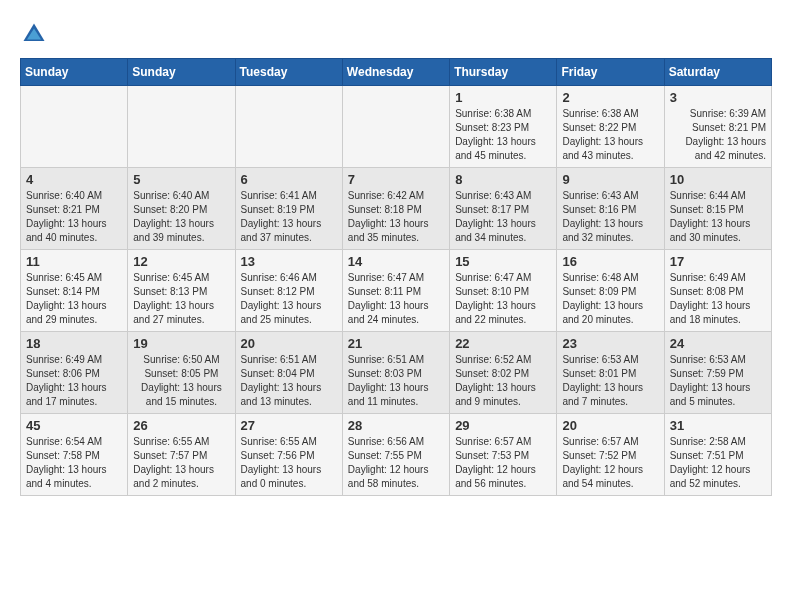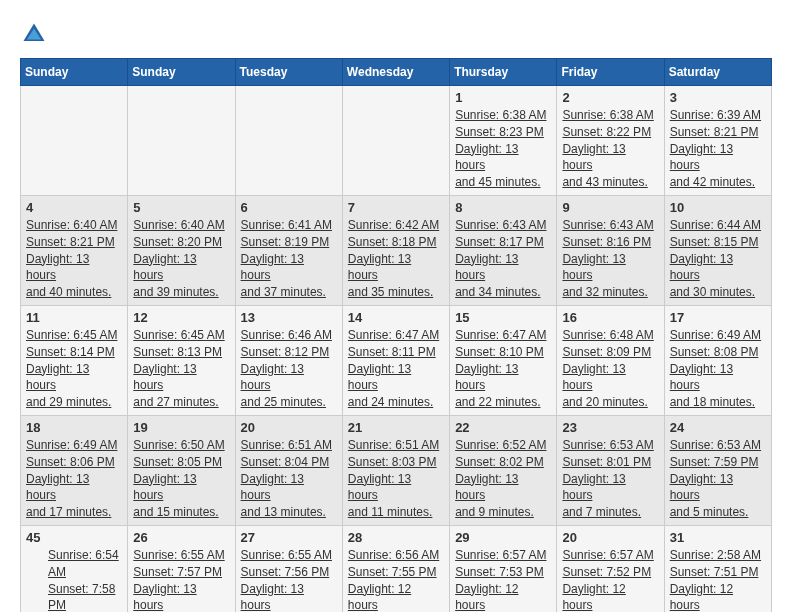--- a/index.html
+++ b/index.html
@@ -78,23 +78,22 @@
     }
     .day-number {
       font-weight: bold;
       font-size: 13px;
       color: #333;
       display: block;
       margin-bottom: 2px;
     }
     .cell-text {
       color: #333;
-      font-size: 12px;
+      font-size: 10px;
       line-height: 1.4;
-      text-decoration: underline;
     }
   </style>
 </head>
 <body>
 
 <div class="header">
   <div class="logo">
     <svg class="logo-icon" viewBox="0 0 40 40">
       <polygon points="20,5 35,30 5,30" fill="#2563a8"></polygon>
       <polygon points="20,12 30,28 10,28" fill="#4a9fd4"></polygon>
@@ -137,21 +136,21 @@
         </td>
         <td>
           <span class="day-number">2</span>
           <div class="cell-text" style="white-space: pre-line;">Sunrise: 6:38 AM
 Sunset: 8:22 PM
 Daylight: 13 hours
 and 43 minutes.</div>
         </td>
         <td>
           <span class="day-number">3</span>
-          <div class="cell-text" style="white-space: pre-line;">Sunrise: 6:39 AM
+          <div class="cell-text" style="white-space: pre-line; text-align: right;">Sunrise: 6:39 AM
 Sunset: 8:21 PM
 Daylight: 13 hours
 and 42 minutes.</div>
         </td>
       </tr>
       <tr>
         <td>
           <span class="day-number">4</span>
           <div class="cell-text" style="white-space: pre-line;">Sunrise: 6:40 AM
 Sunset: 8:21 PM
@@ -255,21 +254,21 @@
       <tr>
         <td>
           <span class="day-number">18</span>
           <div class="cell-text" style="white-space: pre-line;">Sunrise: 6:49 AM
 Sunset: 8:06 PM
 Daylight: 13 hours
 and 17 minutes.</div>
         </td>
         <td>
           <span class="day-number">19</span>
-          <div class="cell-text" style="white-space: pre-line;">Sunrise: 6:50 AM
+          <div class="cell-text" style="white-space: pre-line; text-align: center;">Sunrise: 6:50 AM
 Sunset: 8:05 PM
 Daylight: 13 hours
 and 15 minutes.</div>
         </td>
         <td>
           <span class="day-number">20</span>
           <div class="cell-text" style="white-space: pre-line;">Sunrise: 6:51 AM
 Sunset: 8:04 PM
 Daylight: 13 hours
 and 13 minutes.</div>
@@ -299,21 +298,21 @@
           <span class="day-number">24</span>
           <div class="cell-text" style="white-space: pre-line;">Sunrise: 6:53 AM
 Sunset: 7:59 PM
 Daylight: 13 hours
 and 5 minutes.</div>
         </td>
       </tr>
       <tr>
         <td>
           <span class="day-number">45</span>
-          <div class="cell-text" style="white-space: pre-line; margin-left: 22px;">Sunrise: 6:54 AM
+          <div class="cell-text" style="white-space: pre-line;">Sunrise: 6:54 AM
 Sunset: 7:58 PM
 Daylight: 13 hours
 and 4 minutes.</div>
         </td>
         <td>
           <span class="day-number">26</span>
           <div class="cell-text" style="white-space: pre-line;">Sunrise: 6:55 AM
 Sunset: 7:57 PM
 Daylight: 13 hours
 and 2 minutes.</div>

